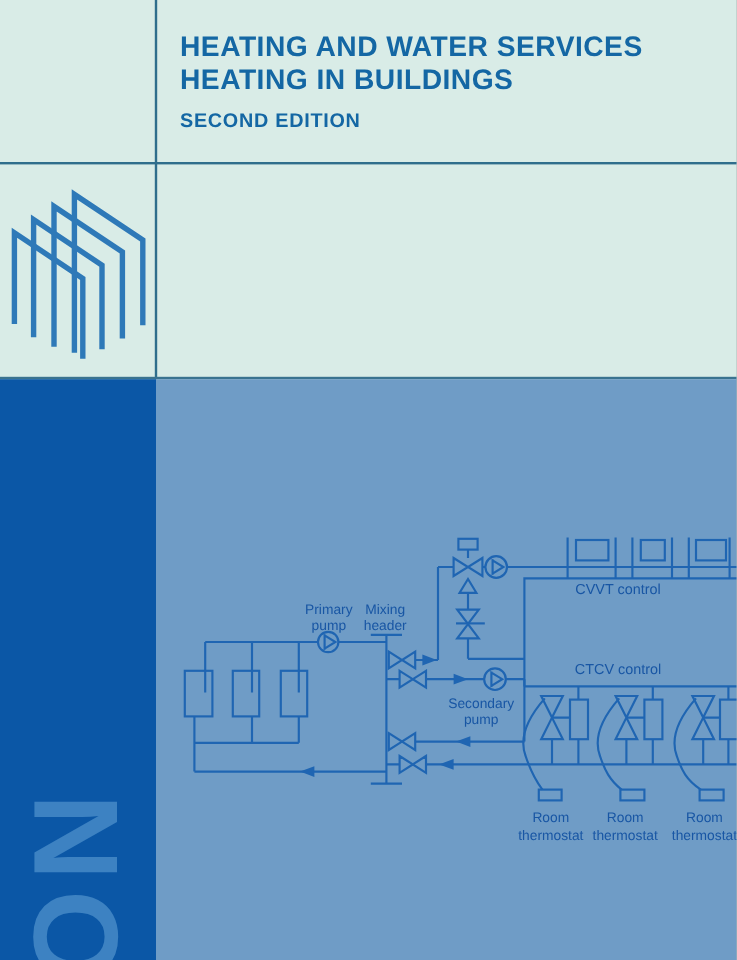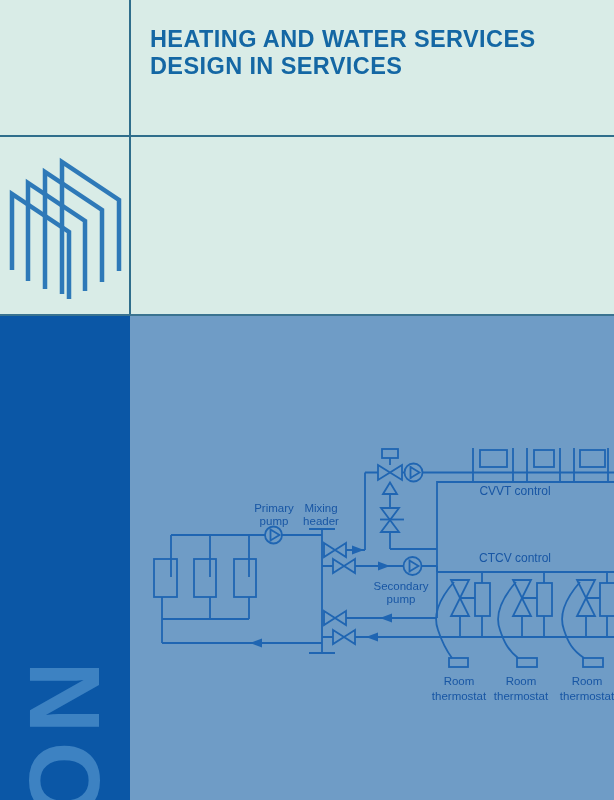--- a/index.html
+++ b/index.html
@@ -28,21 +28,22 @@
 </style>
 </head>
 <body>
 
 <div class="cover">
 
   <div class="top-section">
 
     <div class="title-block">
       <div class="title-line">HEATING AND WATER SERVICES</div>
-      <div class="title-line">DESIGN IN SERVICES</div>
+      <div class="title-line">HEATING IN BUILDINGS</div>
+      <div class="edition">SECOND EDITION</div>
     </div>
 
     <svg class="logo-svg" viewBox="0 136 130 180">
       <g fill="none" stroke="#2e79b8" stroke-width="4.5">
         <polyline points="12,270 12,194 69,232 69,299"></polyline>
         <polyline points="28,281 28,183 85,221 85,291"></polyline>
         <polyline points="45,289 45,172 102,210 102,282"></polyline>
         <polyline points="62,294 62,162 119,200 119,271"></polyline>
       </g>
     </svg>

